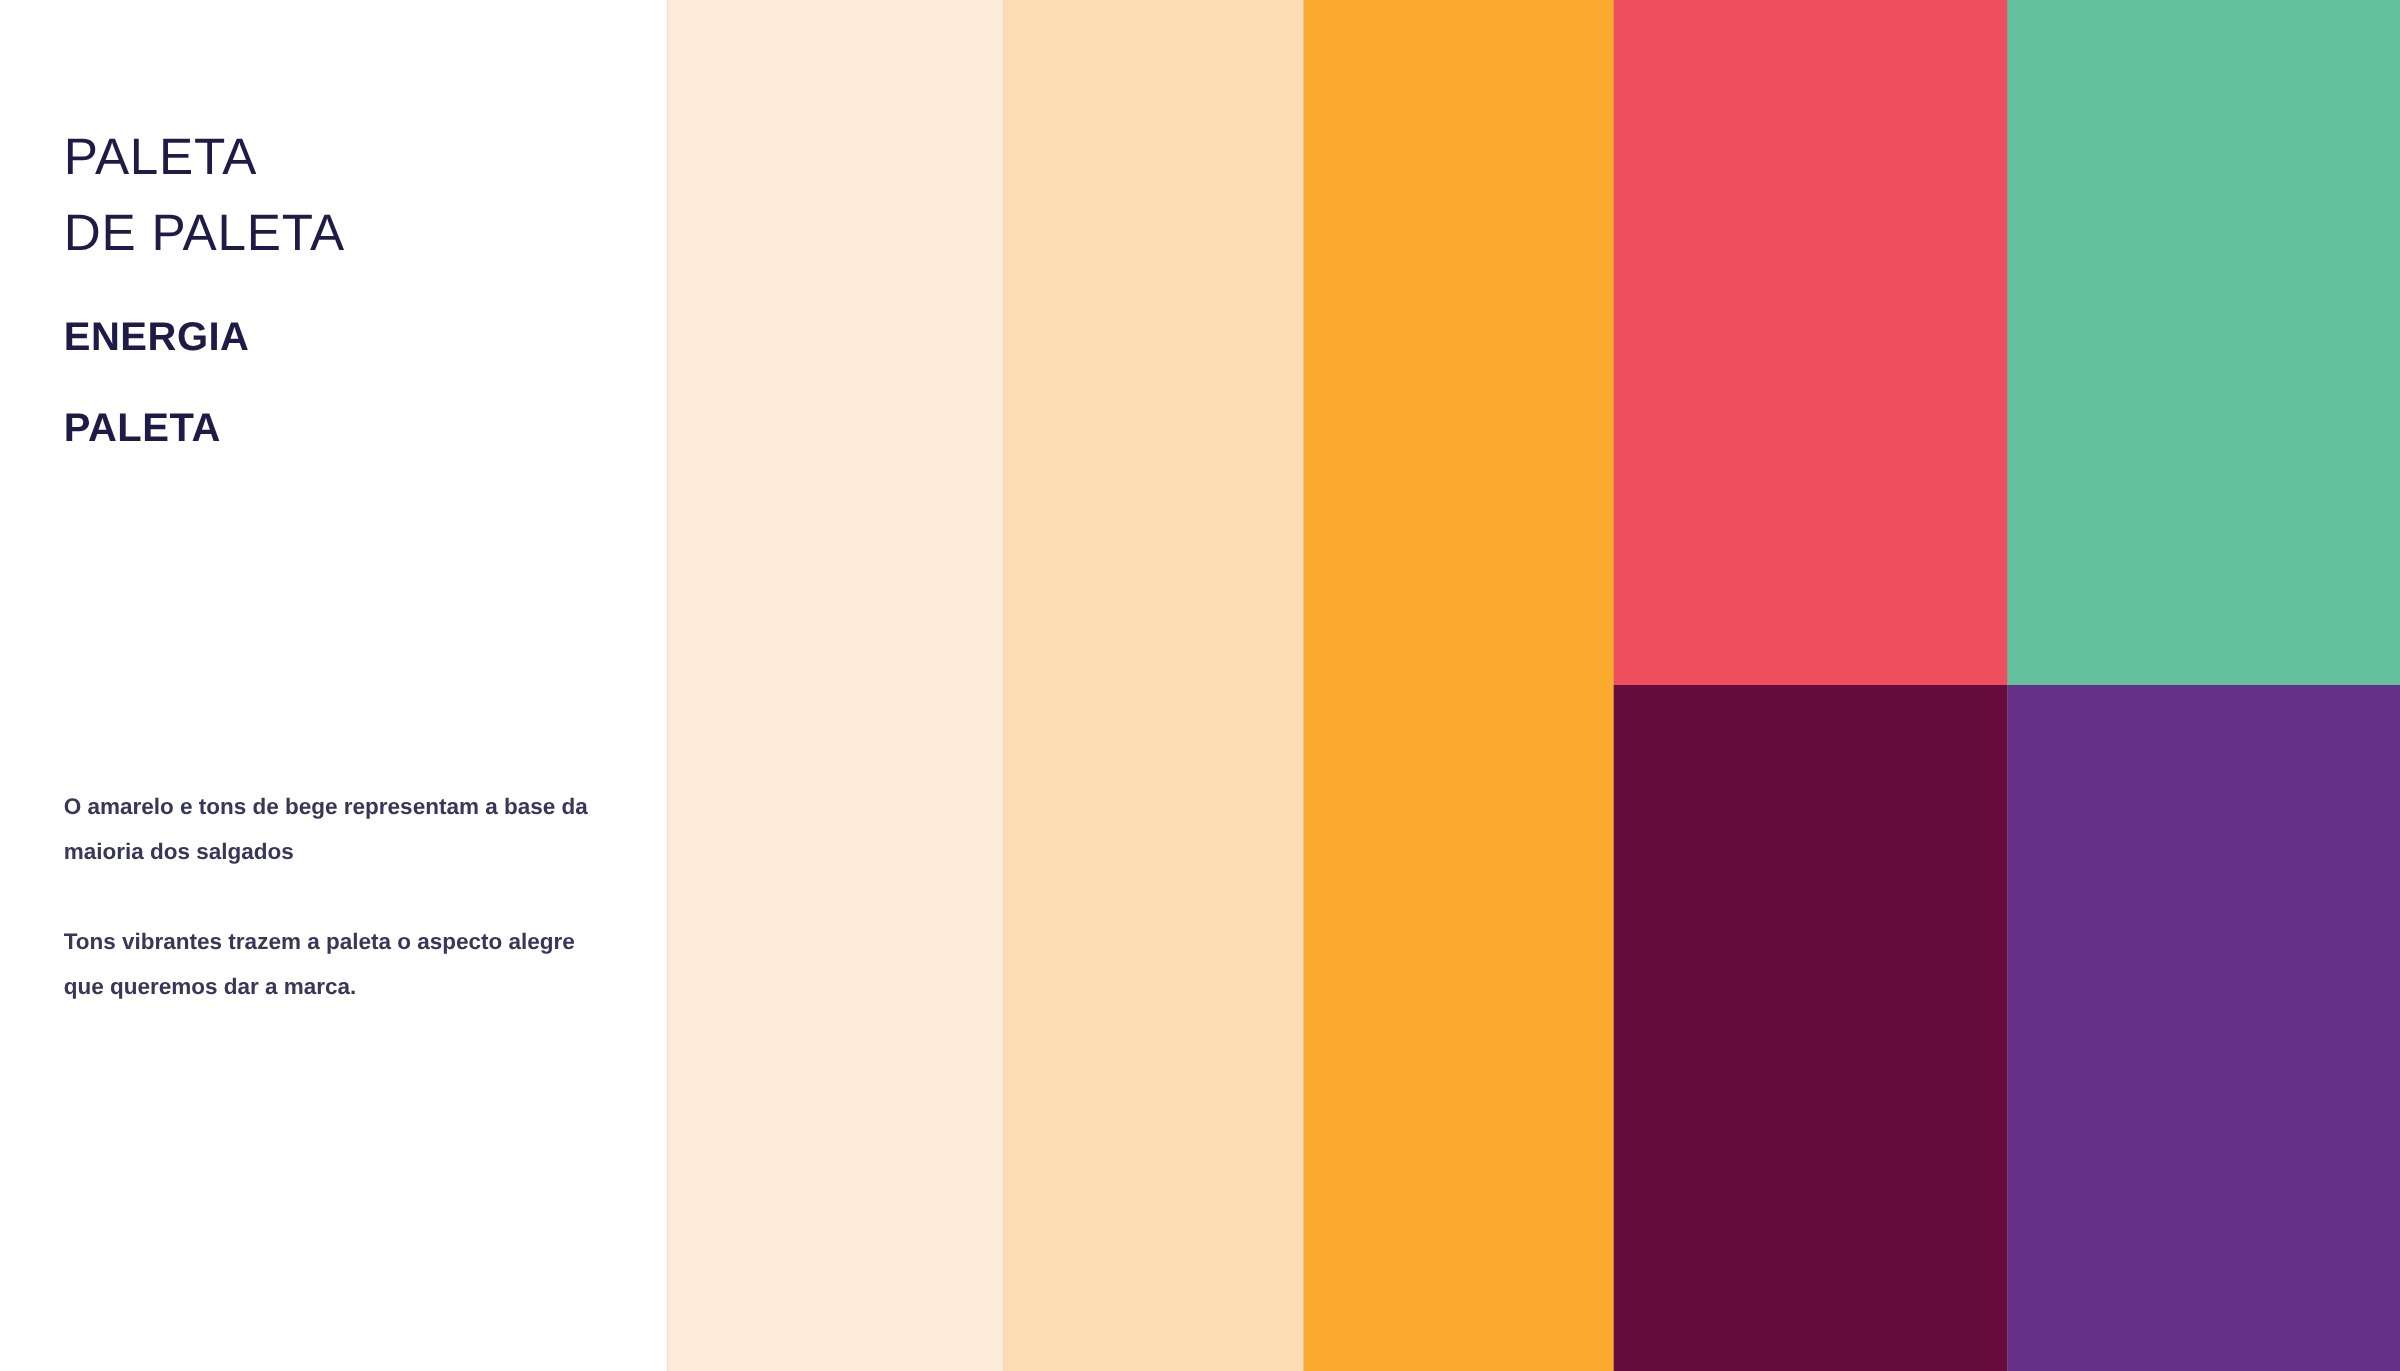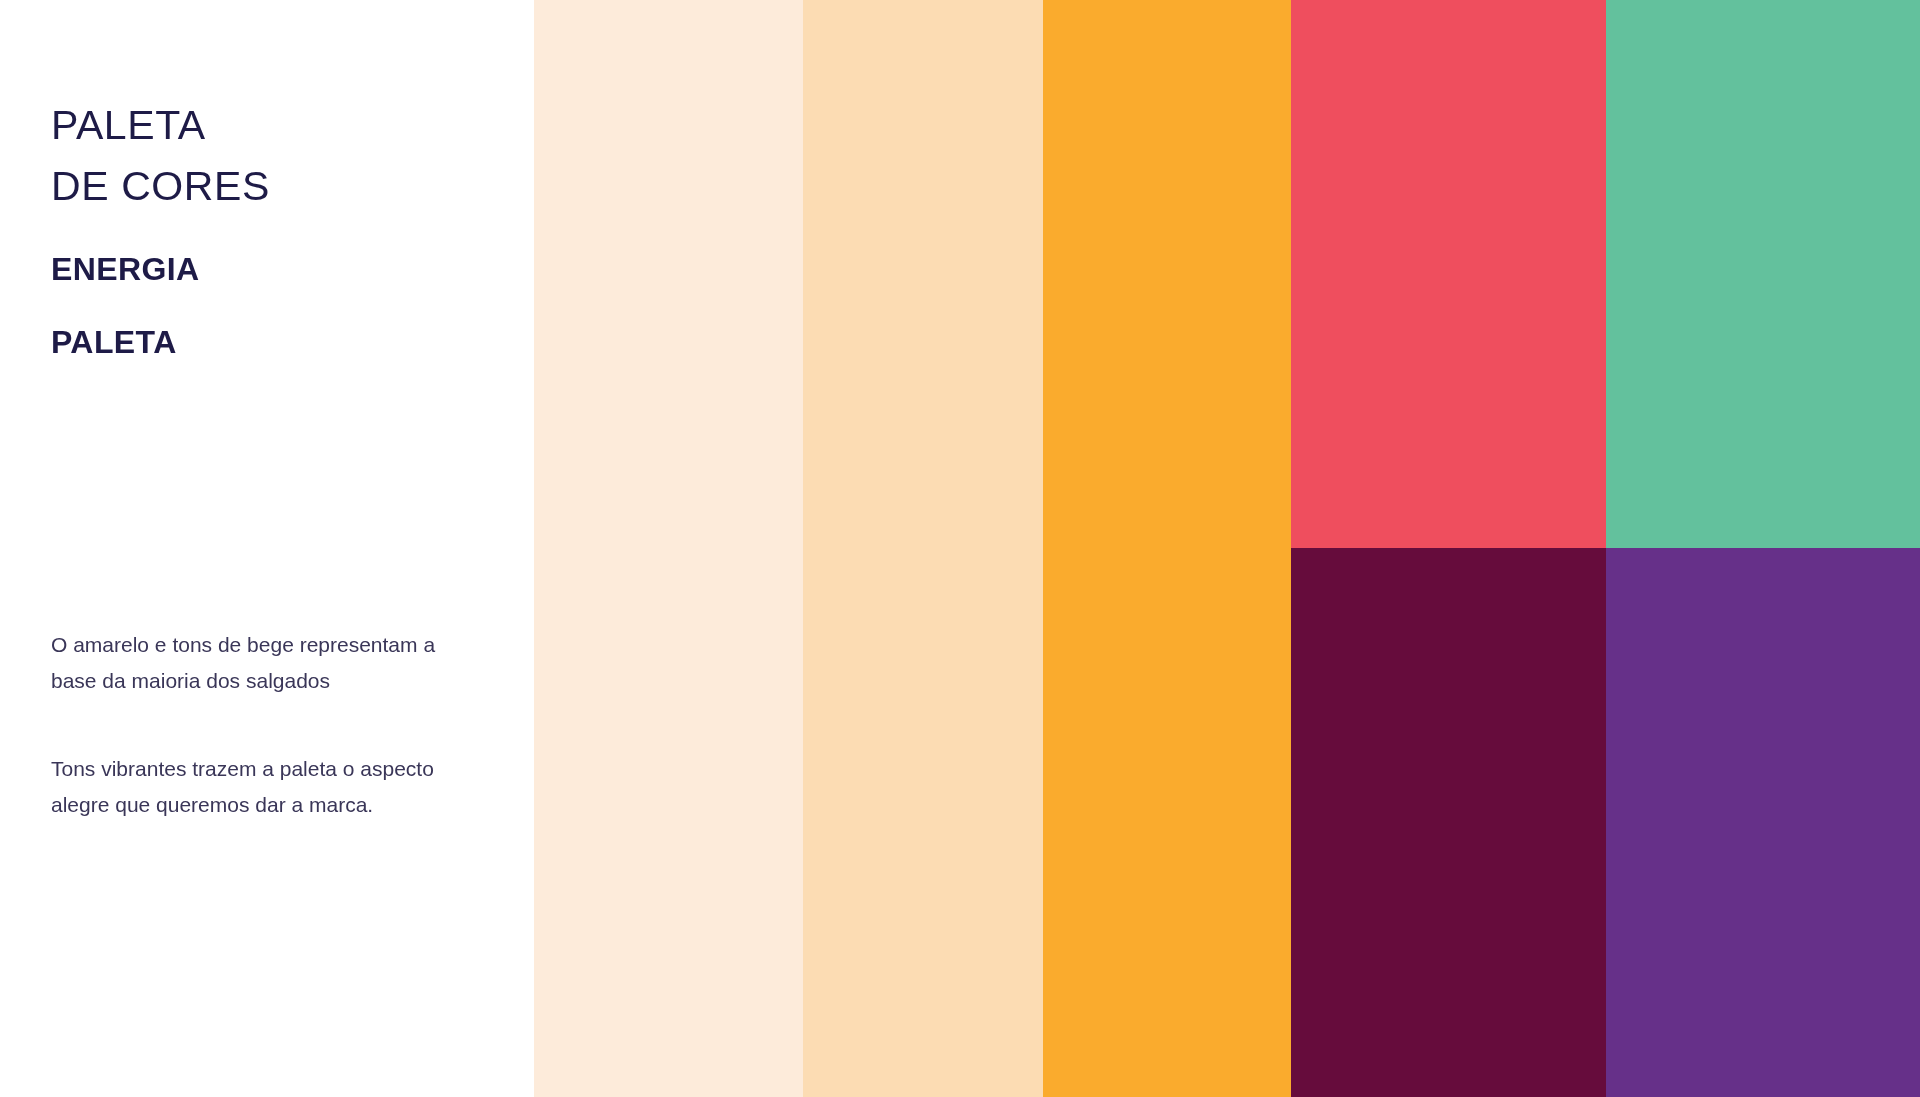--- a/index.html
+++ b/index.html
@@ -63,28 +63,28 @@
 
   .body-block {
     position: absolute;
     left: 51px;
     top: 627px;
     width: 420px;
   }
 
   .body-para {
     font-family: "Liberation Sans", sans-serif;
-    font-weight: 400;
-    font-size: 21px;
+    font-weight: 700;
+    font-size: 18px;
     line-height: 36px;
     color: #3a3658;
   }
 
   .body-para + .body-para {
-    margin-top: 52px;
+    margin-top: 36px;
   }
 
   
   .palette {
     position: absolute;
     left: 534px;
     top: 0;
     width: 1386px;
     height: 1097px;
     display: flex;
@@ -119,21 +119,21 @@
 </style>
 </head>
 <body>
 
 <div class="slide" style="background-color: #a3a3a3;">
 
   <div class="text-panel">
 
     <div class="title-block">
       <div class="title-light" style="color: rgb(30, 27, 71);">PALETA</div>
-      <div class="title-light" style="color: rgb(30, 27, 71);">DE CORES</div>
+      <div class="title-light" style="color: rgb(30, 27, 71);">DE PALETA</div>
       <div class="title-bold-group">
         <div class="title-bold" style="color: rgb(30, 27, 71);">ENERGIA</div>
         <div class="title-bold" style="color: rgb(30, 27, 71);">PALETA</div>
       </div>
     </div>
 
     <div class="body-block">
       <div class="body-para" style="color: rgb(58, 54, 88);">O amarelo e tons de bege representam a base da maioria dos salgados</div>
       <div class="body-para" style="color: rgb(58, 54, 88);">Tons vibrantes trazem a paleta o aspecto alegre que queremos dar a marca.</div>
     </div>

